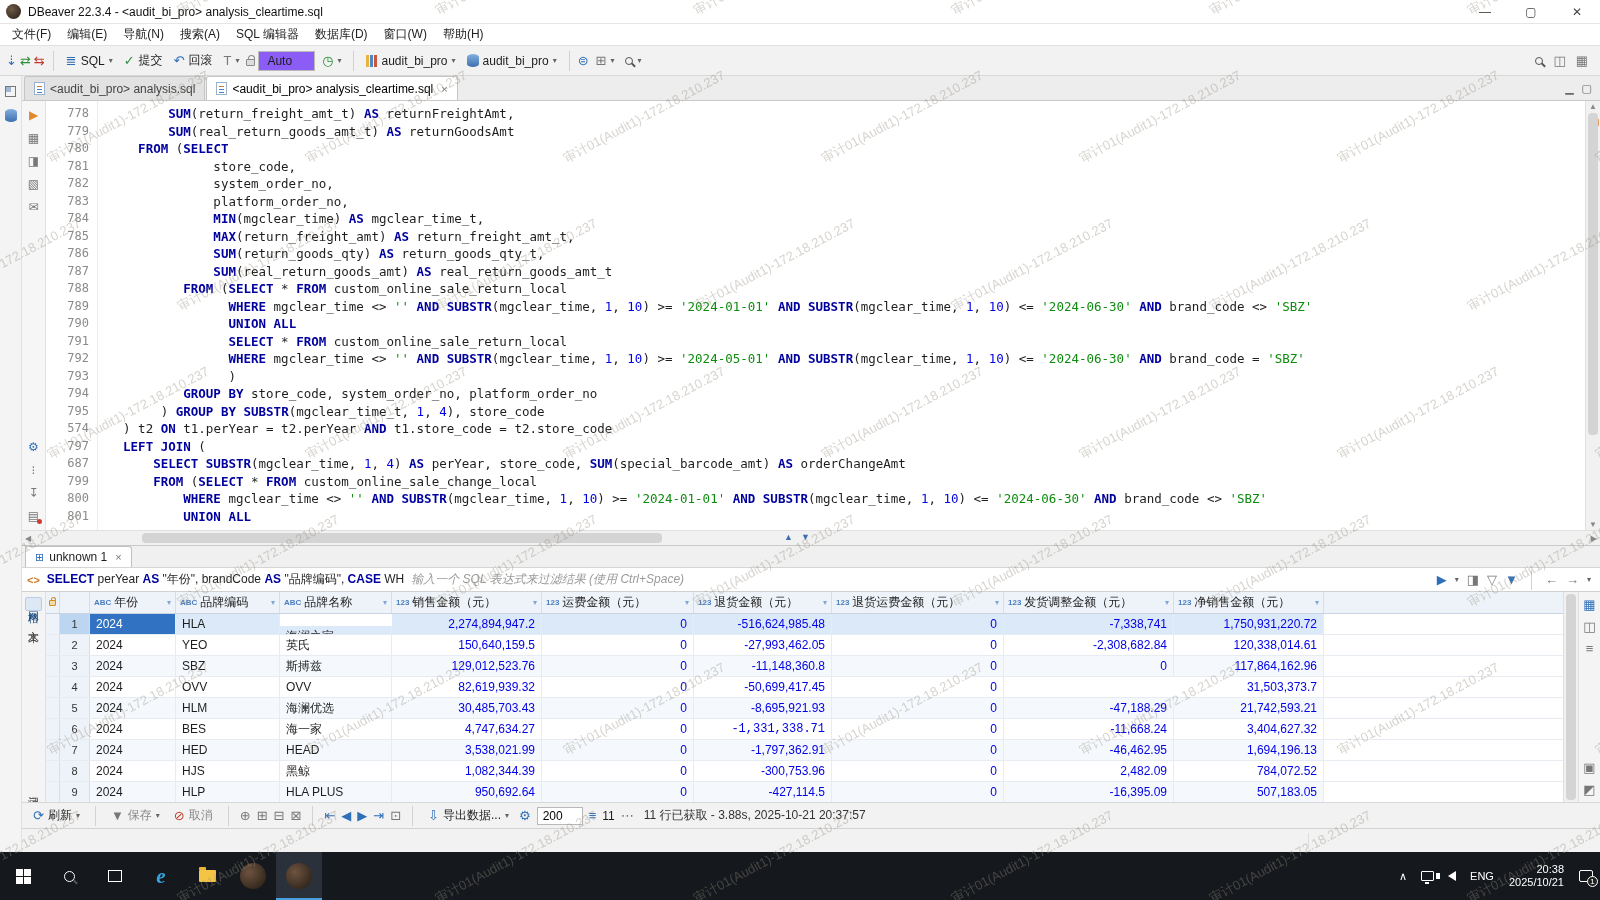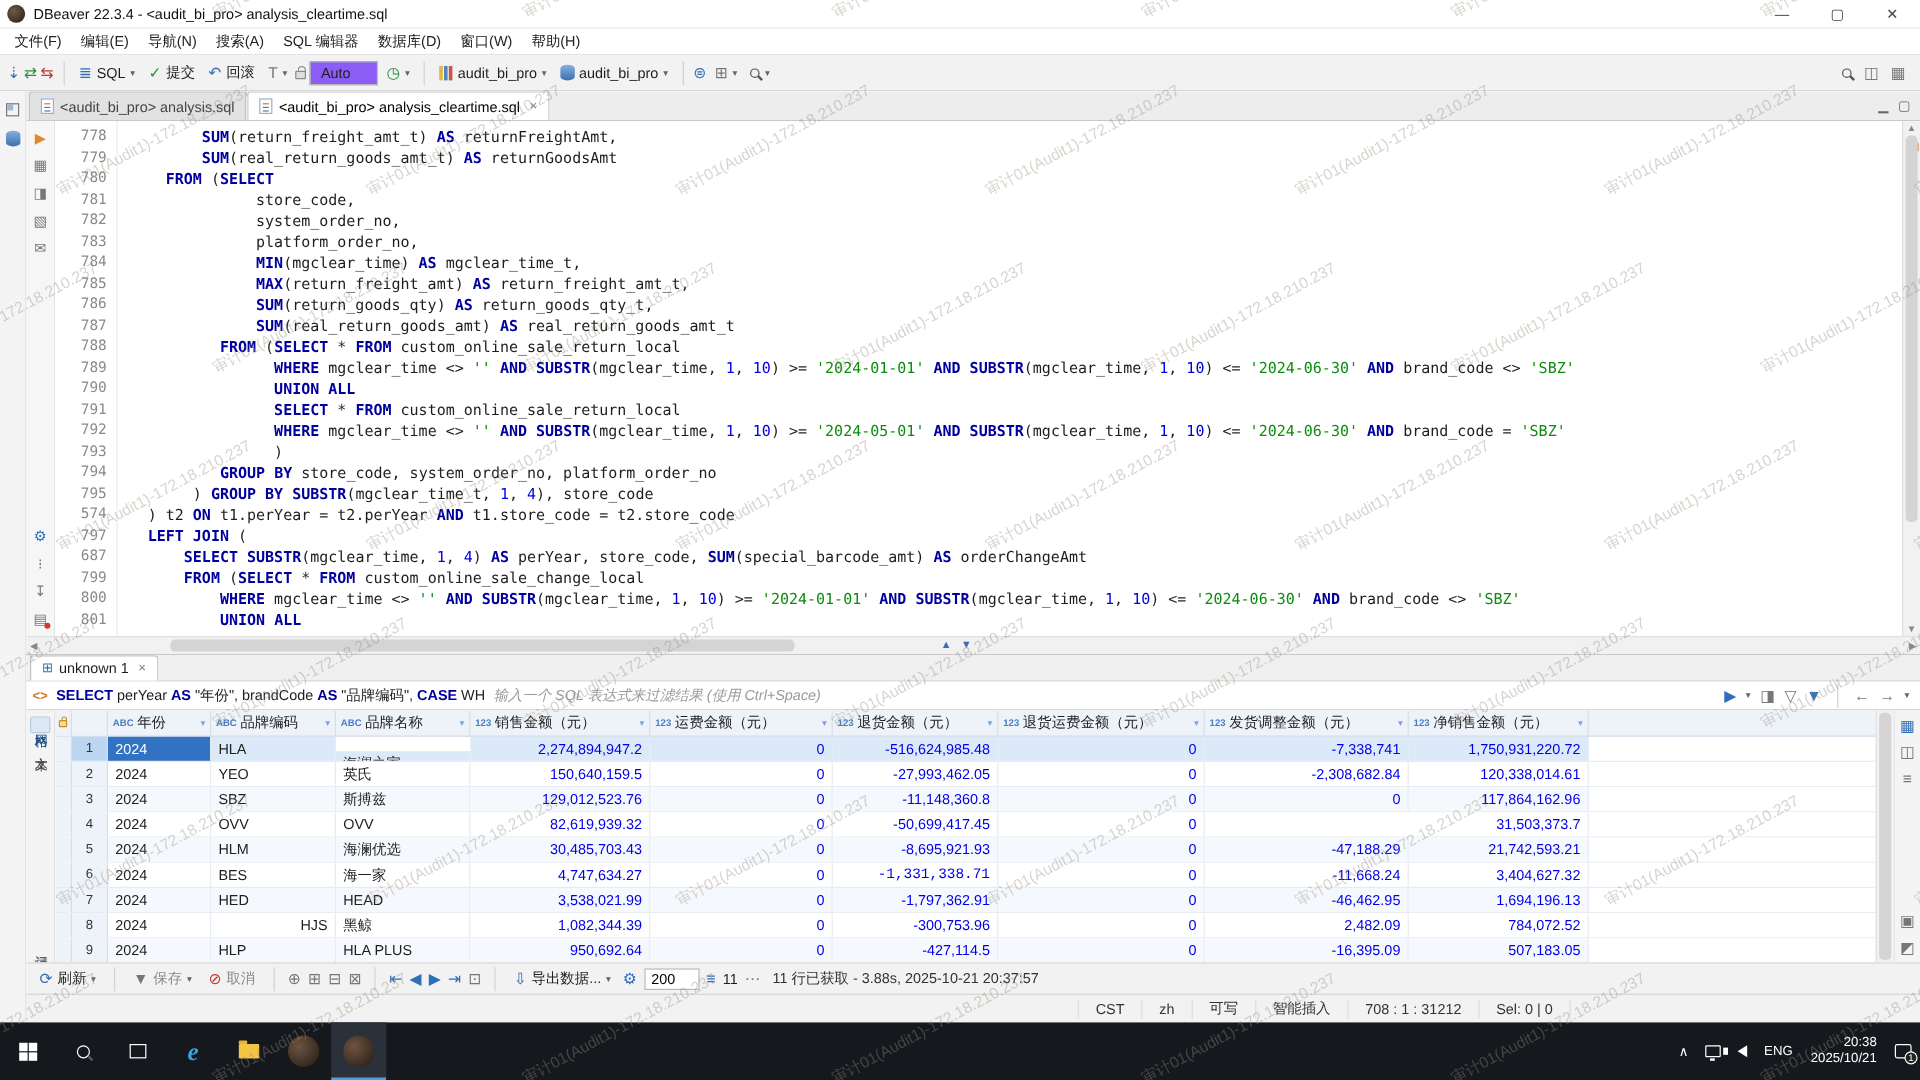--- a/index.html
+++ b/index.html
@@ -493,21 +493,21 @@
                   <div class="gcell num" style="width: 152px;">0</div>
                   <div class="gcell num" style="width: 138px;">-1,797,362.91</div>
                   <div class="gcell num" style="width: 172px;">0</div>
                   <div class="gcell num" style="width: 170px;">-46,462.95</div>
                   <div class="gcell num" style="width: 150px;">1,694,196.13</div>
                 </div>
                 <div class="grow">
                   <div class="lockcol"></div>
                   <div class="rncol">8</div>
                   <div class="gcell" style="width: 86px;">2024</div>
-                  <div class="gcell" style="width: 104px; text-align: right;">HJS</div>
+                  <div class="gcell" style="width: 104px;">HJS</div>
                   <div class="gcell" style="width: 112px;">黑鲸</div>
                   <div class="gcell num" style="width: 150px;">1,082,344.39</div>
                   <div class="gcell num" style="width: 152px;">0</div>
                   <div class="gcell num" style="width: 138px;">-300,753.96</div>
                   <div class="gcell num" style="width: 172px;">0</div>
                   <div class="gcell num" style="width: 170px;">2,482.09</div>
                   <div class="gcell num" style="width: 150px;">784,072.52</div>
                 </div>
                 <div class="grow alt">
                   <div class="lockcol"></div>
@@ -573,28 +573,20 @@
           <input class="fetch-input" value="200" style="">
           <span class="gi blue">≡</span>
           <span>11</span>
           <span class="gi gray">⋯</span>
           <span class="res-status">11 行已获取 - 3.88s, 2025-10-21 20:37:57</span>
         </div>
       </div>
 
       <div id="statusbar">
         <div id="status-spacer"></div>
-        <div style="display:flex;align-items:center">
-            <div class="sseg">CST</div>
-            <div class="sseg">zh</div>
-            <div class="sseg">可写</div>
-            <div class="sseg">智能插入</div>
-            <div class="sseg">708 : 1 : 31212</div>
-            <div class="sseg">Sel: 0 | 0</div>
-          </div>
         <div id="status-right-pad"></div>
       </div>
     </div>
   </div>
 
   <div id="taskbar">
     <div class="tb-item">
         <span class="start-grid">
           <i></i>
           <i></i>

